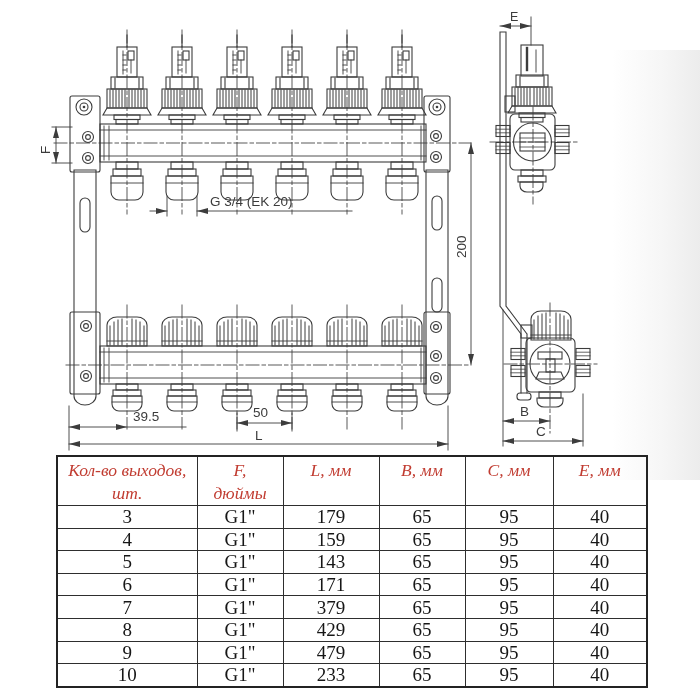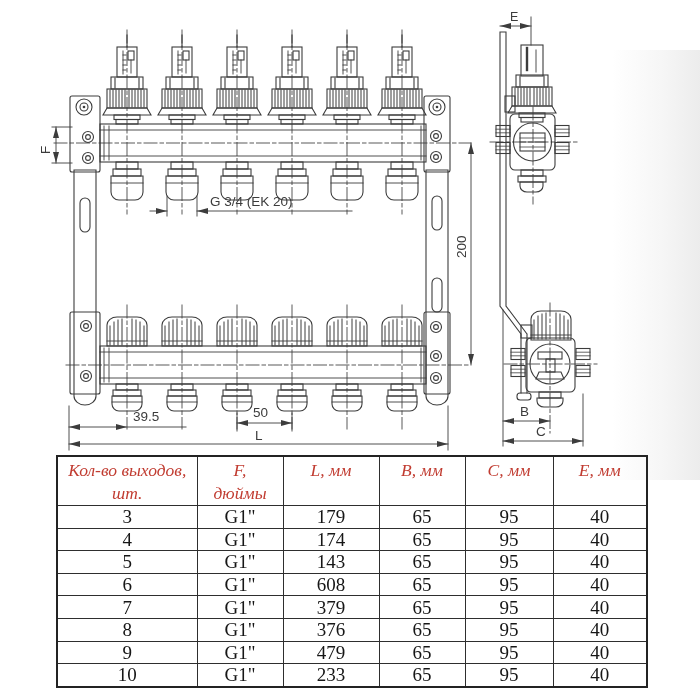--- a/index.html
+++ b/index.html
@@ -317,53 +317,53 @@
         <td>3</td>
         <td>G1"</td>
         <td>179</td>
         <td>65</td>
         <td>95</td>
         <td>40</td>
       </tr>
       <tr>
         <td>4</td>
         <td>G1"</td>
-        <td>174</td>
+        <td>159</td>
         <td>65</td>
         <td>95</td>
         <td>40</td>
       </tr>
       <tr>
         <td>5</td>
         <td>G1"</td>
         <td>143</td>
         <td>65</td>
         <td>95</td>
         <td>40</td>
       </tr>
       <tr>
         <td>6</td>
         <td>G1"</td>
-        <td>608</td>
+        <td>171</td>
         <td>65</td>
         <td>95</td>
         <td>40</td>
       </tr>
       <tr>
         <td>7</td>
         <td>G1"</td>
         <td>379</td>
         <td>65</td>
         <td>95</td>
         <td>40</td>
       </tr>
       <tr>
         <td>8</td>
         <td>G1"</td>
-        <td>376</td>
+        <td>429</td>
         <td>65</td>
         <td>95</td>
         <td>40</td>
       </tr>
       <tr>
         <td>9</td>
         <td>G1"</td>
         <td>479</td>
         <td>65</td>
         <td>95</td>

